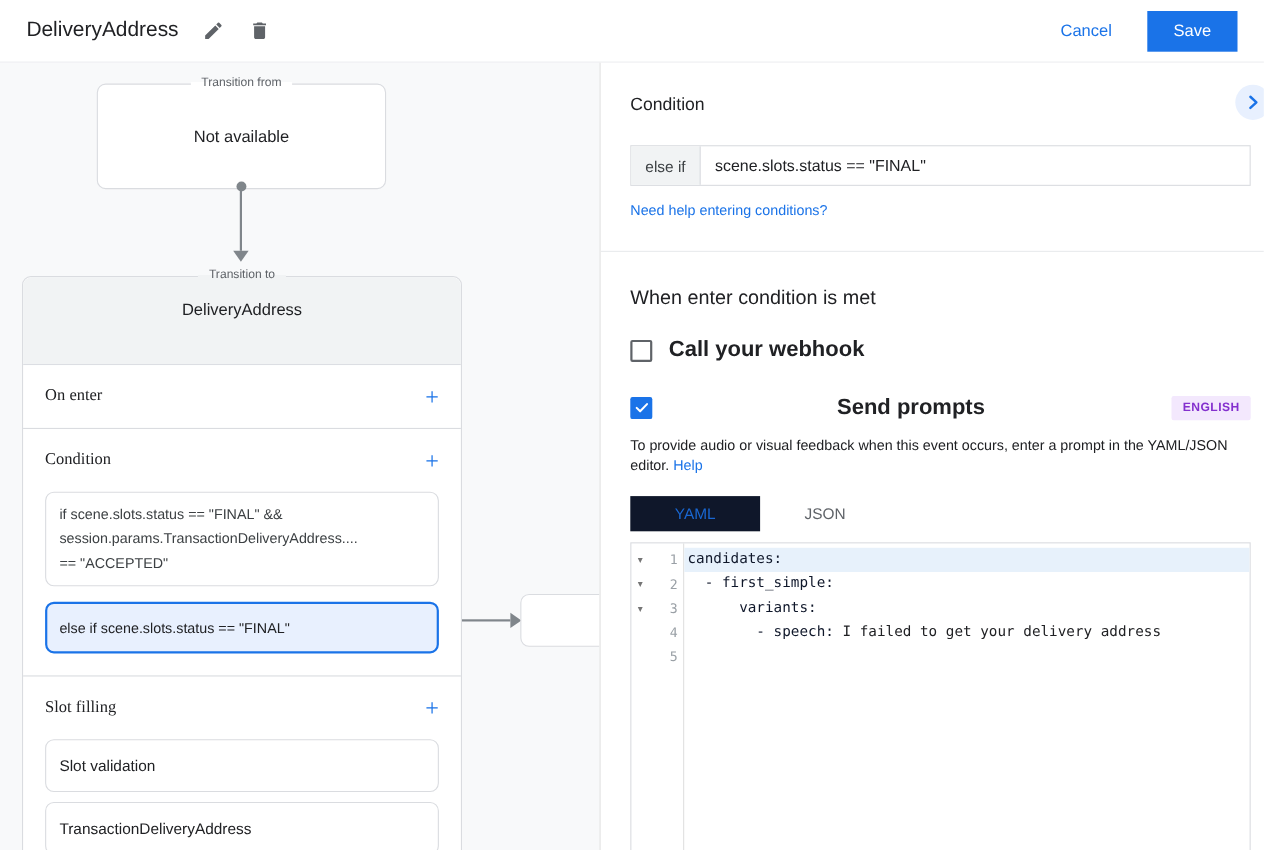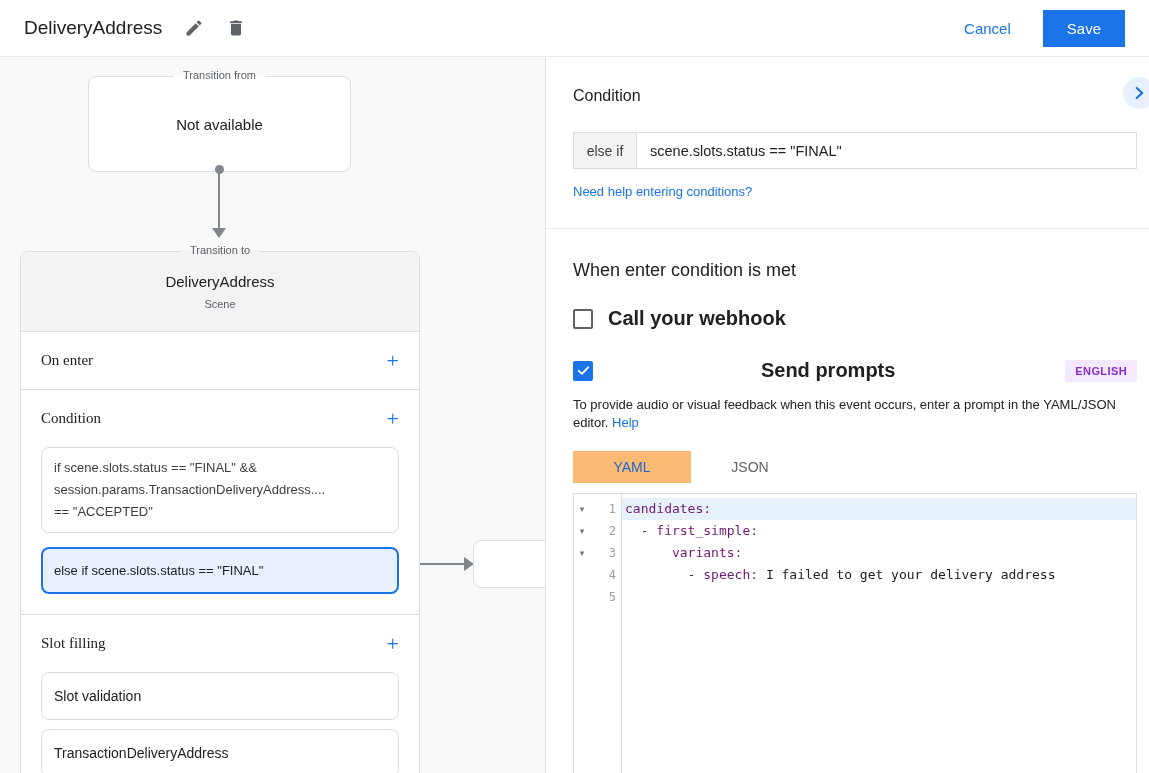--- a/index.html
+++ b/index.html
@@ -105,37 +105,37 @@
                 font-weight:700; letter-spacing:.4px; padding:5px 10px;
                 border-radius:2px; }
 
   .panel-desc { margin-top:14px; font-size:13px; line-height:18px; color:#202124;
                 max-width:566px; }
 
   .tabs { margin-top:19px; display:flex; }
   .tab { width:118px; height:32px; display:flex; align-items:center;
          justify-content:center; font-size:14px; font-weight:500; color:#5f6368;
          cursor:pointer; }
-  .tab.active { background:#fdba74; color:#1967d2; }
+  .tab.active { background:#0f172a; color:#1967d2; }
 
   
   .editor { margin-top:10px; height:302px; border:1px solid #dadce0;
             display:flex; background:#fff; }
   .gutter { flex:0 0 48px; border-right:1px solid #e0e0e0; padding-top:4px; }
   .gutter-row { height:22px; display:flex; align-items:center; }
   .fold { width:16px; text-align:center; font-size:9px; color:#757575;
           cursor:pointer; }
   .lnum { flex:1; text-align:right; padding-right:5px; color:#9aa0a6;
           font-family:"DejaVu Sans Mono", monospace; font-size:12px; }
   .code { flex:1; padding-top:4px; font-family:"DejaVu Sans Mono", monospace;
           font-size:13px; line-height:22px; white-space:pre; overflow:hidden;
           cursor:text; }
   .code-line { height:22px; padding-left:3px; }
   .code-line.active { background:#e7f1fb; }
-  .tok-key { color:#701a75;margin-top:27px; }
+  .tok-key { color:#0f172a;margin-top:27px; }
   .tok-plain { color:#202124; }
 </style>
 </head>
 <body>
 
 <div class="topbar">
   <span class="topbar-title">DeliveryAddress</span>
   <button class="icon-btn">
     <span style="display:flex;">
       <svg viewBox="0 0 24 24">
@@ -172,21 +172,20 @@
     <div class="conn-dot" style="left:396px; top:502px;"></div>
     <div class="conn-hline" style="left:404px; top:506px; width:60px;"></div>
     <div class="arrow-right" style="left:464px; top:500px;"></div>
     <div class="target-stub"></div>
 
     <div class="scene-card">
       <span class="legend legend-to">Transition to</span>
 
       <div class="card-header">
         <div class="card-title">DeliveryAddress</div>
-        <div class="card-subtitle">Scene</div>
       </div>
 
       <div class="section">
         <div class="section-row">
           <span class="section-label">On enter</span>
           <button class="plus-btn">+</button>
         </div>
       </div>
 
       <div class="section section-cond">

